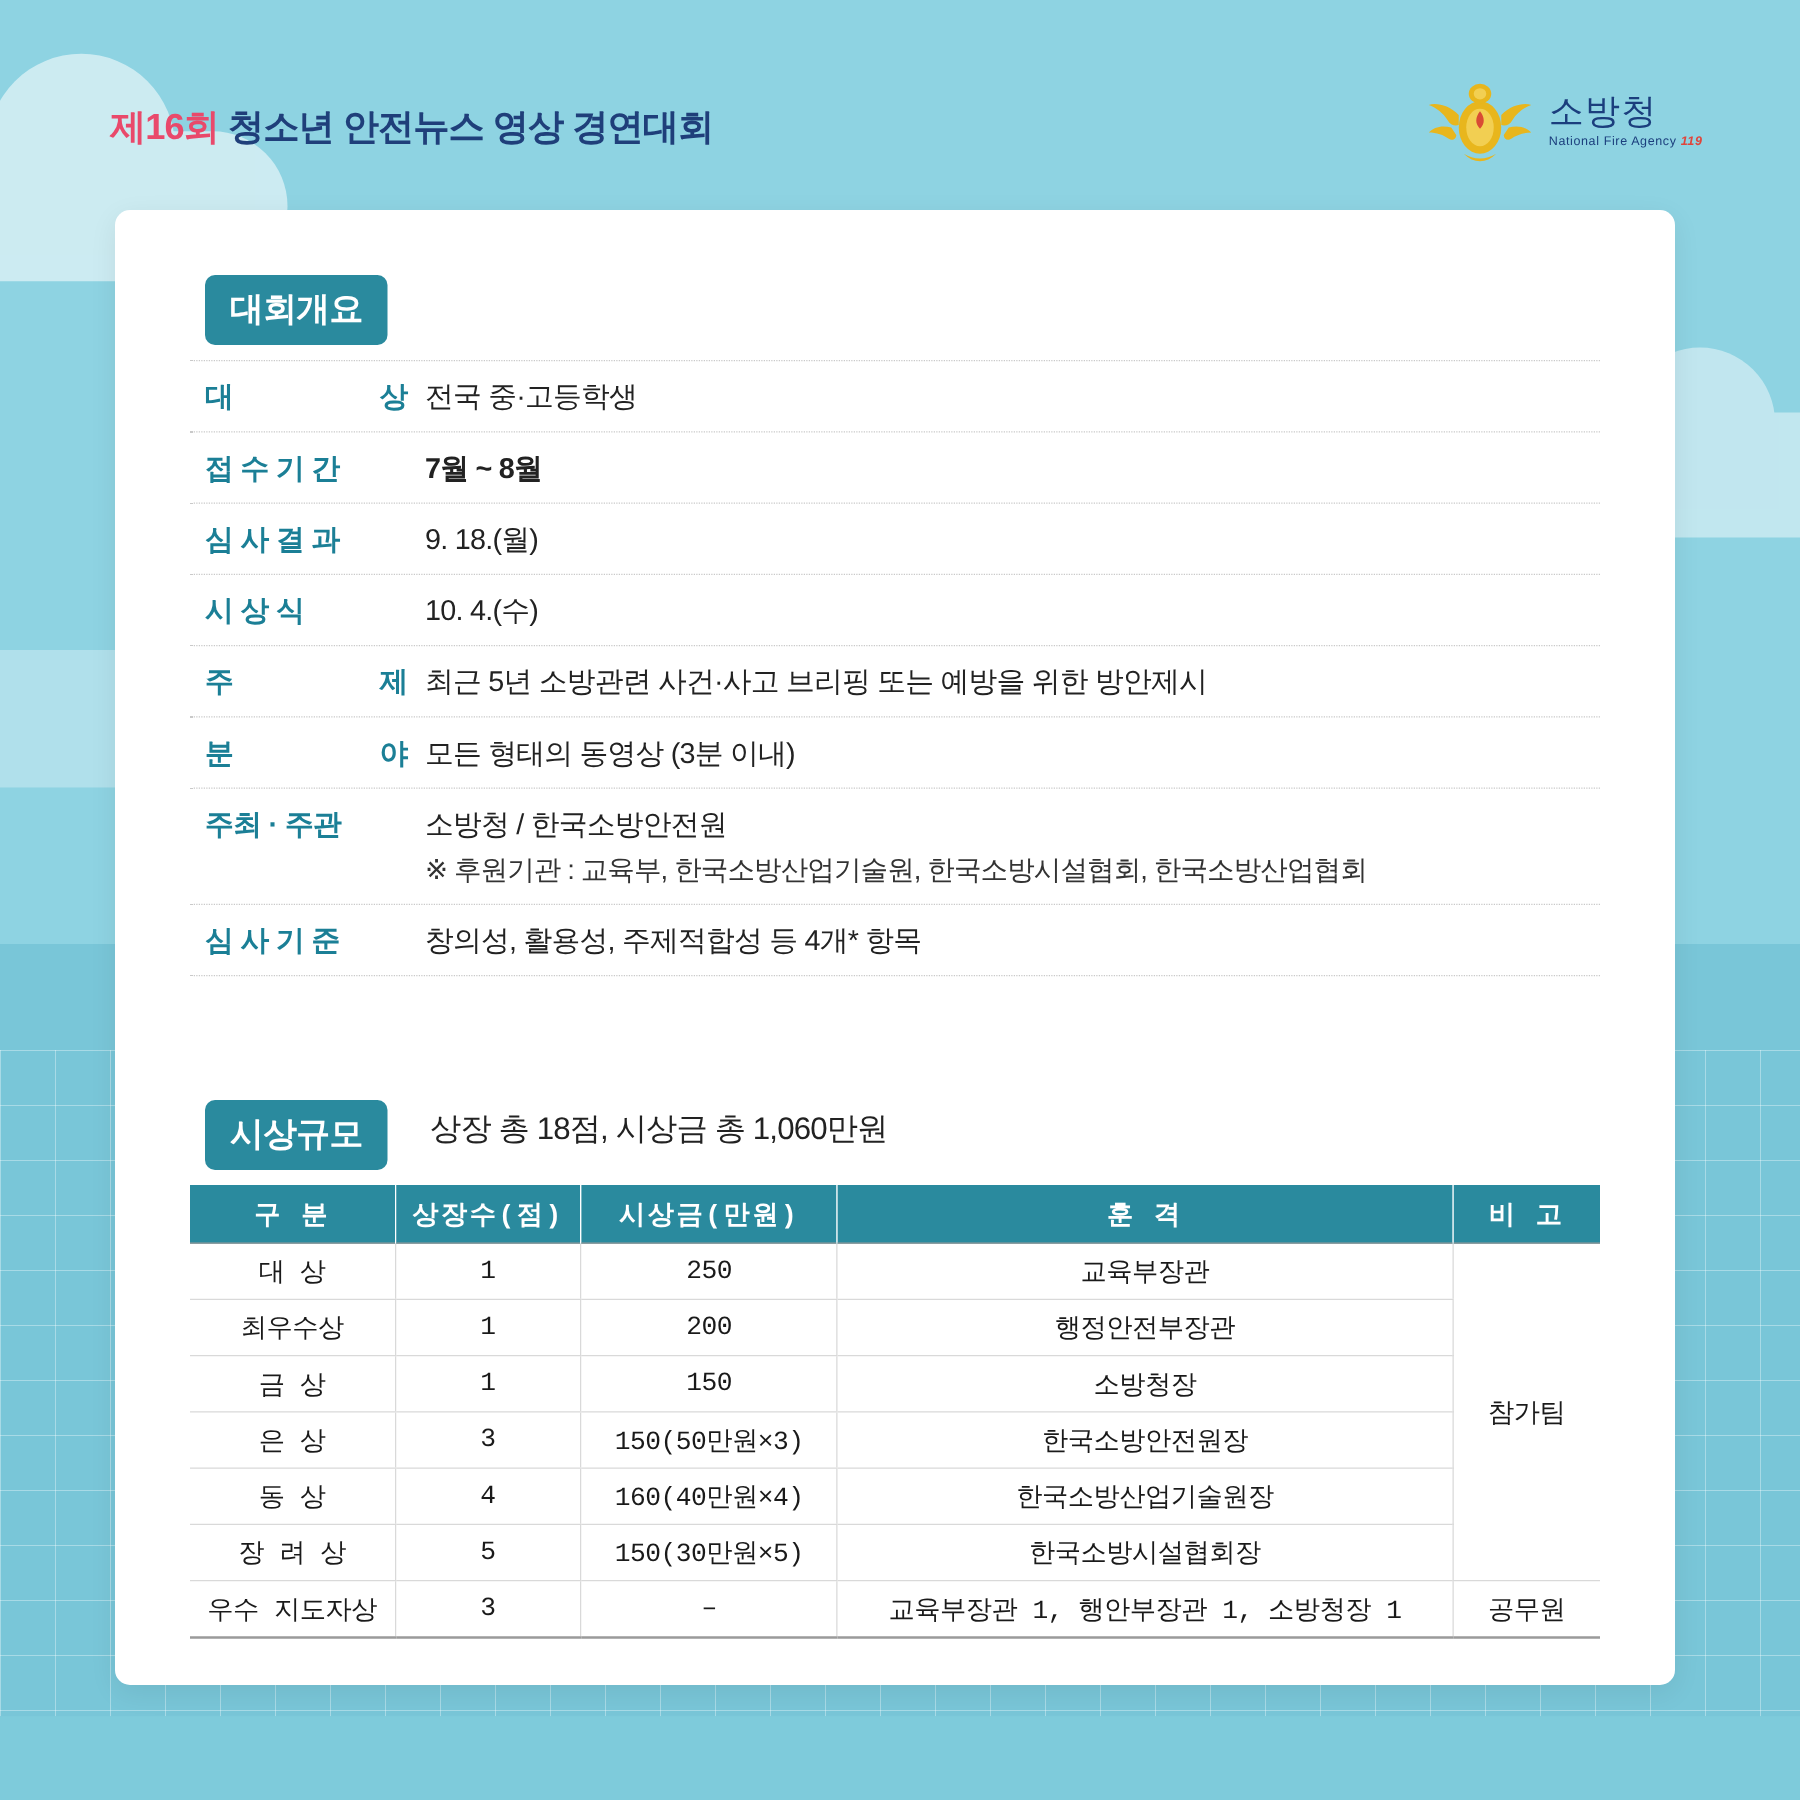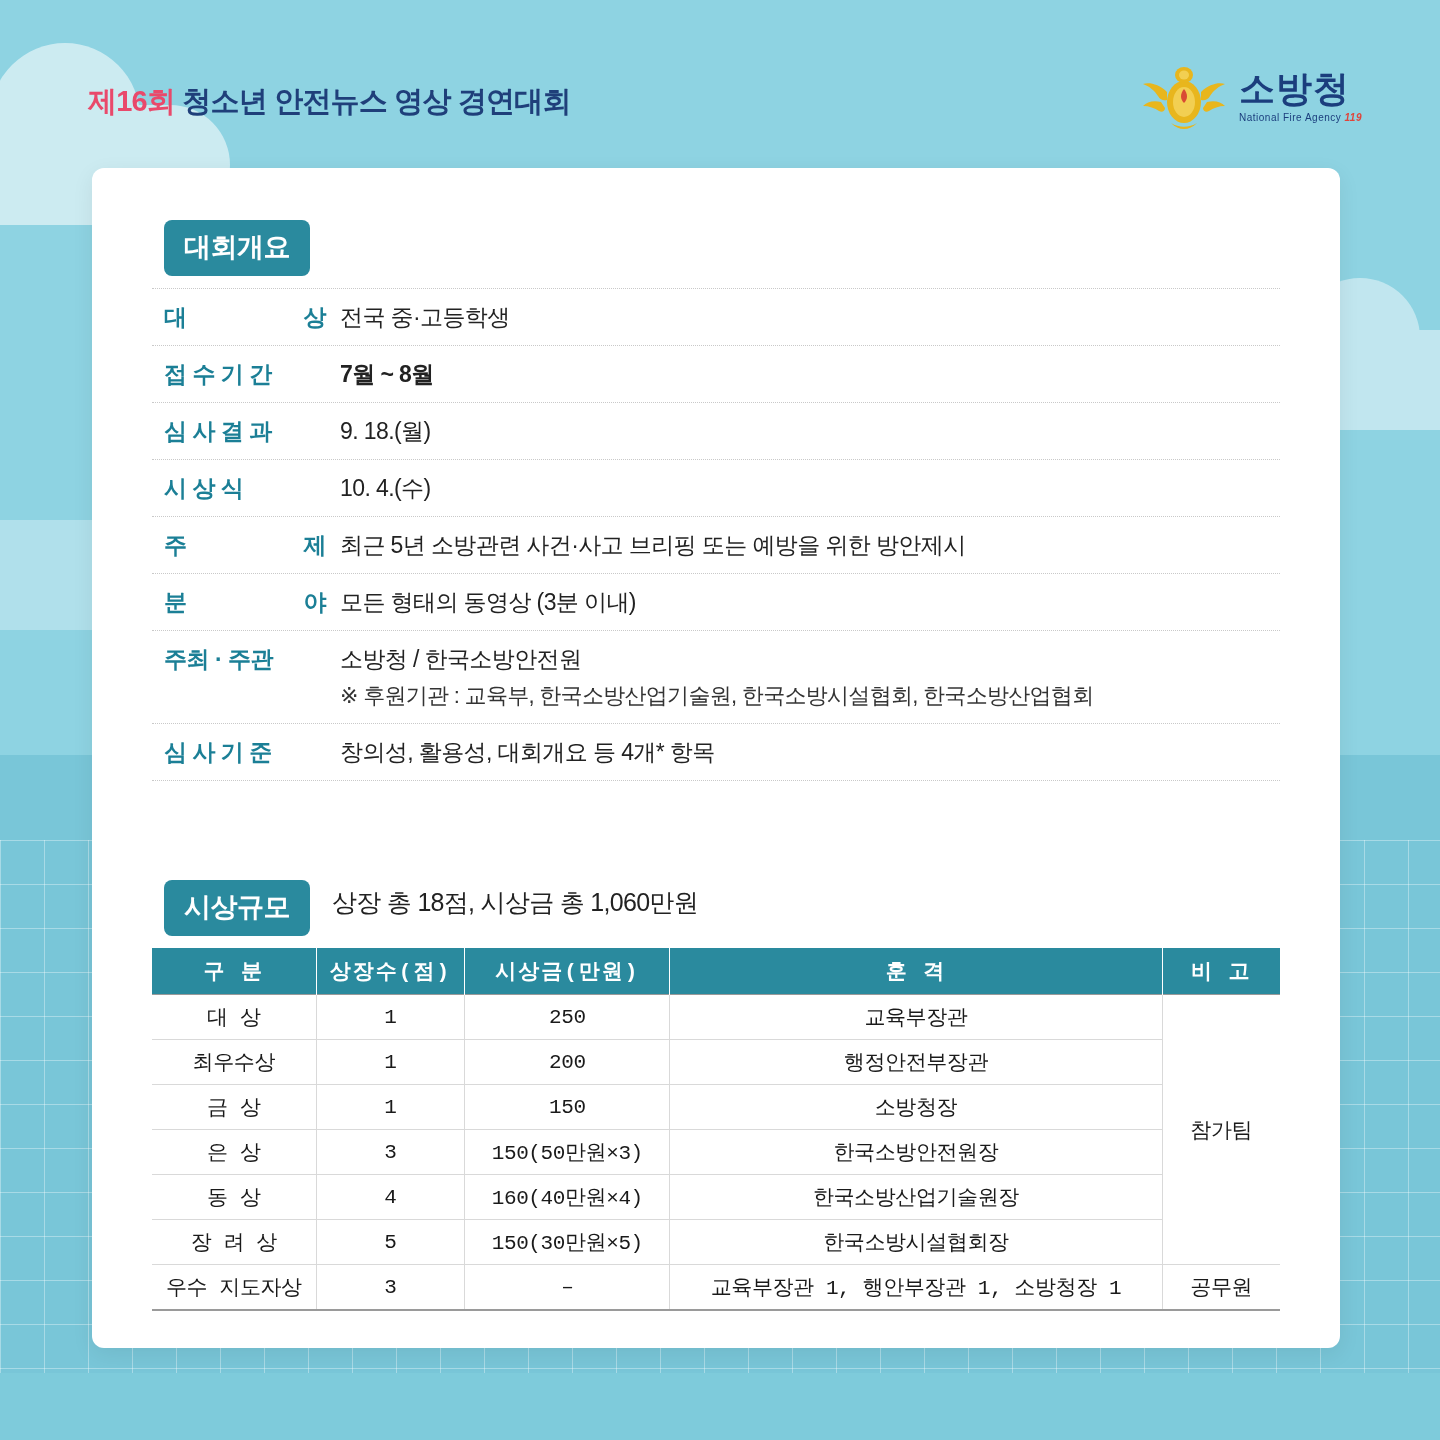--- a/index.html
+++ b/index.html
@@ -60,21 +60,21 @@
   .title .rest { color: #1f3f7a; }
 
   .logo-wrap {
     position: absolute;
     right: 78px; top: 62px;
     display: flex; align-items: center; gap: 12px;
   }
   .emblem { width: 86px; height: 70px; }
   .logo-text { display: flex; flex-direction: column; align-items: flex-start; }
   .logo-text .kr {
-    font-size: 36px; font-weight: bold; color: #1b3e7d; letter-spacing: 1px; line-height: 1;
+    font-size: 28px; font-weight: normal; color: #1b3e7d; letter-spacing: 1px; line-height: 1;
   }
   .logo-text .en {
     font-size: 10px; color: #1b3e7d; letter-spacing: 0.5px; margin-top: 5px;
   }
   .logo-text .en .red { color: #e0443a; font-weight: bold; font-style: italic; }
 
   
   .card {
     position: absolute;
     left: 92px; top: 168px;
@@ -134,21 +134,21 @@
     font-size: 22px;
     color: #333333;
     margin-top: 6px;
     letter-spacing: -0.7px;
   }
 
   
   .tag-prize { position: absolute; left: 72px; top: 712px; }
   .prize-summary {
     position: absolute;
-    left: 240px; top: 718px;
+    left: 252px; top: 718px;
     font-size: 25px;
     color: #222222;
     letter-spacing: -0.7px;
   }
 
   table.prize {
     position: absolute;
     left: 60px; top: 780px;
     width: 1128px;
     border-collapse: collapse;
@@ -271,21 +271,21 @@
         <div class="olabel">주최 · 주관</div>
         <div class="ovalue">
           <span>소방청 / 한국소방안전원</span>
           <span class="sub">※ 후원기관 : 교육부, 한국소방산업기술원, 한국소방시설협회, 한국소방산업협회</span>
         </div>
       </div>
 
       <div class="orow">
         <div class="olabel">심 사 기 준</div>
         <div class="ovalue">
-          <span>창의성, 활용성, 대회개요 등 4개* 항목</span>
+          <span>창의성, 활용성, 주제적합성 등 4개* 항목</span>
         </div>
       </div>
 
     </div>
 
     <div class="tag tag-prize">시상규모</div>
     <div class="prize-summary">상장 총 18점, 시상금 총 1,060만원</div>
 
     <table class="prize">
       <thead>

